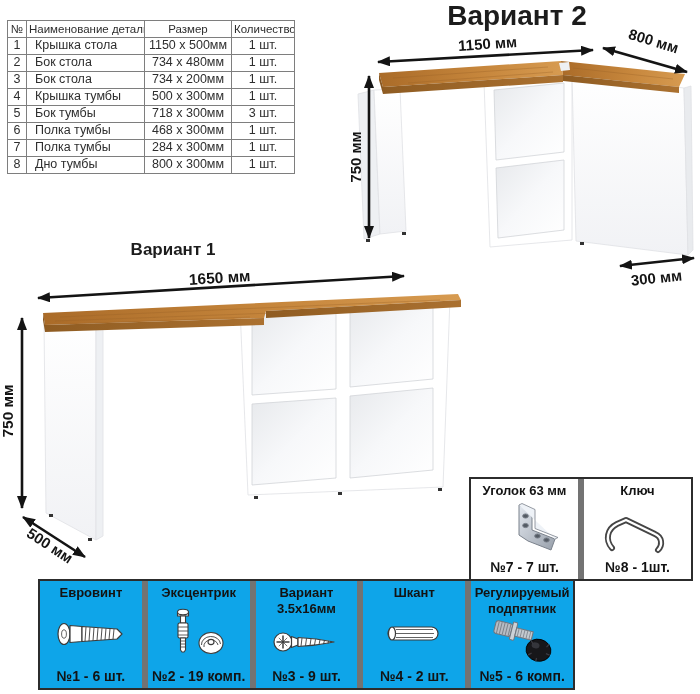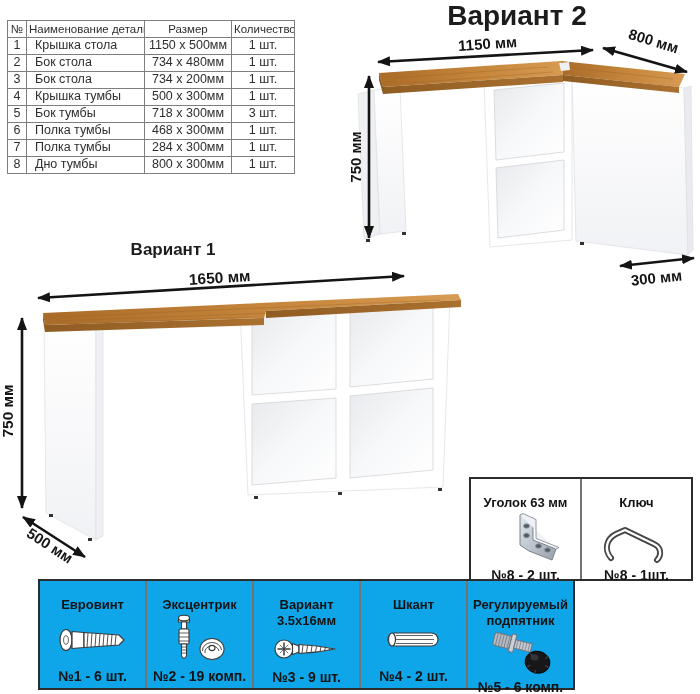--- a/index.html
+++ b/index.html
@@ -31,22 +31,22 @@
   .panel-edge{stroke:#dfe1e5;stroke-width:0.8;}
   .open{fill:url(#openG);stroke:#d2d4d8;stroke-width:0.8;}
   .foot{fill:#333;}
 
   
   .extra-boxes{position:absolute;left:469px;top:477px;width:224px;height:104px;
                display:flex;box-sizing:border-box;border:2px solid #2c2c2c;background:#fff;}
   .hw-grid{position:absolute;left:38px;top:579px;width:537px;height:111px;
            display:flex;box-sizing:border-box;border:2px solid #2c2c2c;background:#0ea5e9;}
   .hw-cell{flex:1 1 0;display:flex;flex-direction:column;align-items:center;
-           box-sizing:border-box;padding:16px 2px 4px;min-width:0;}
-  .hw-cell + .hw-cell{border-left:2px solid #737373;}
+           box-sizing:border-box;padding:4px 2px 4px;min-width:0;}
+  .hw-cell + .hw-cell{border-left:6px solid #737373;}
   .hw-title{font-size:13px;font-weight:bold;color:#131313;text-align:center;line-height:1.22;}
   .hw-icon{flex:1 1 auto;display:flex;align-items:center;justify-content:center;}
   .hw-count{font-size:14px;font-weight:bold;color:#131313;text-align:center;white-space:nowrap;}
 </style>
 </head>
 <body>
 
 <div class="canvas">
 
   <svg class="defs-svg">
@@ -243,21 +243,21 @@
           <g stroke="#7b828c" stroke-width="1" stroke-linejoin="round">
             <path d="M40,4 L53,10 L53,29 L76,38 L72,49 L49,40 L40,34 Z" fill="url(#metalG)"></path>
             <path d="M40,4 L43,2.5 L56,8.5 L56,27.5 L79,36.5 L76,38" fill="#eef2f7" stroke-width="0.8"></path>
             <ellipse cx="46.5" cy="15" rx="2.8" ry="2.1" fill="#545b64"></ellipse>
             <ellipse cx="46.5" cy="24.5" rx="2.8" ry="2.1" fill="#545b64"></ellipse>
             <ellipse cx="58.5" cy="35" rx="2.8" ry="2.1" fill="#545b64"></ellipse>
             <ellipse cx="67.5" cy="39" rx="2.8" ry="2.1" fill="#545b64"></ellipse>
           </g>
         </svg>
       </div>
-      <div class="hw-count">№8 - 2 шт.</div>
+      <div class="hw-count">№7 - 7 шт.</div>
     </div>
     <div class="hw-cell">
       <div class="hw-title">Ключ</div>
       <div class="hw-icon">
         <svg width="92" height="56" viewBox="0 0 92 56">
           <path d="M20,47 C13,39 15,28 25,23 L34,19 L63,33 C70,36 71,44 66,49" stroke="#454545" stroke-width="6" fill="none" stroke-linecap="round" stroke-linejoin="round"></path>
           <path d="M20,47 C13,39 15,28 25,23 L34,19 L63,33 C70,36 71,44 66,49" stroke="#ffffff" stroke-width="2.4" fill="none" stroke-linecap="round" stroke-linejoin="round"></path>
         </svg>
       </div>
       <div class="hw-count">№8 - 1шт.</div>

